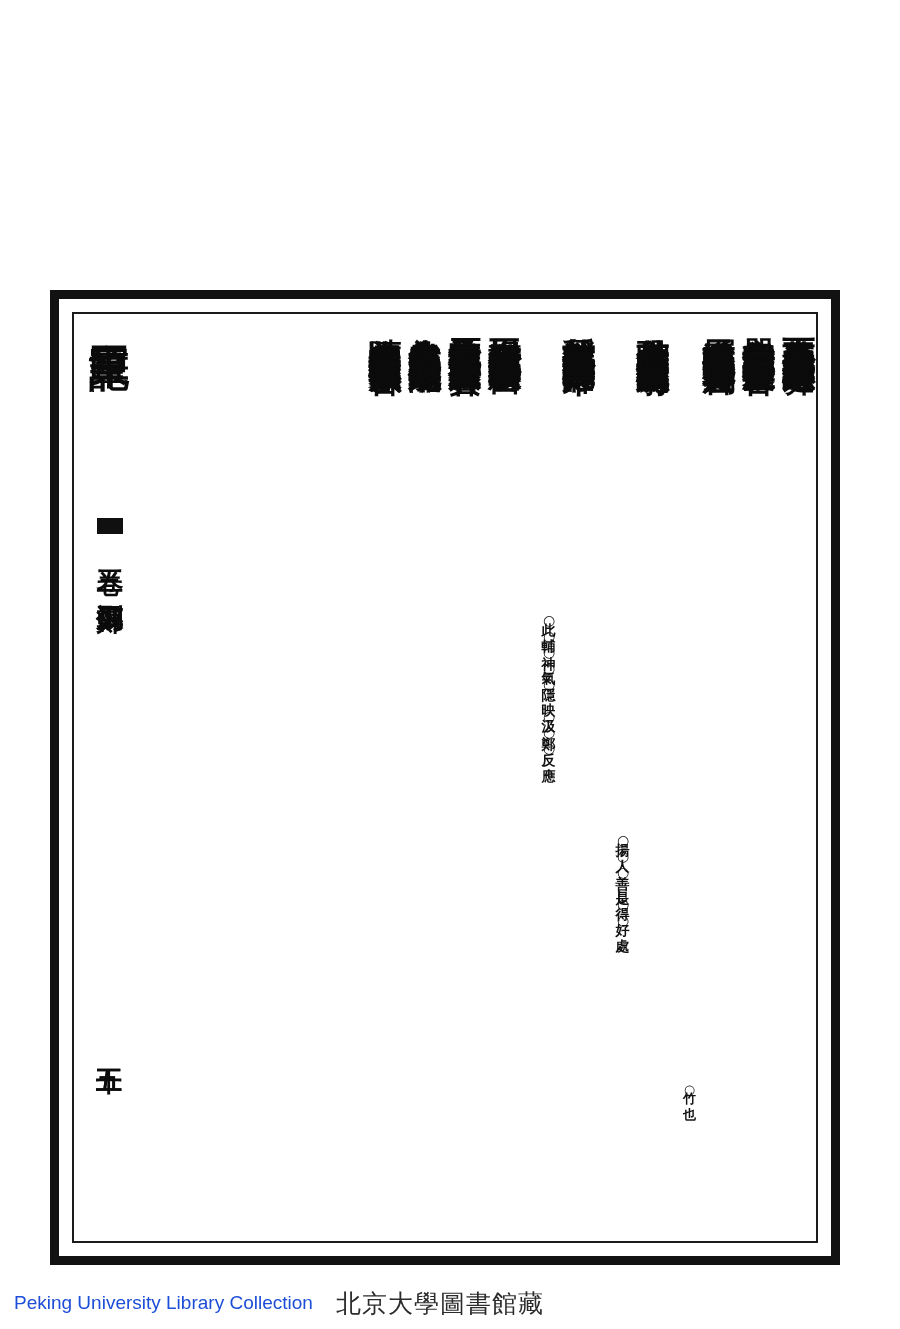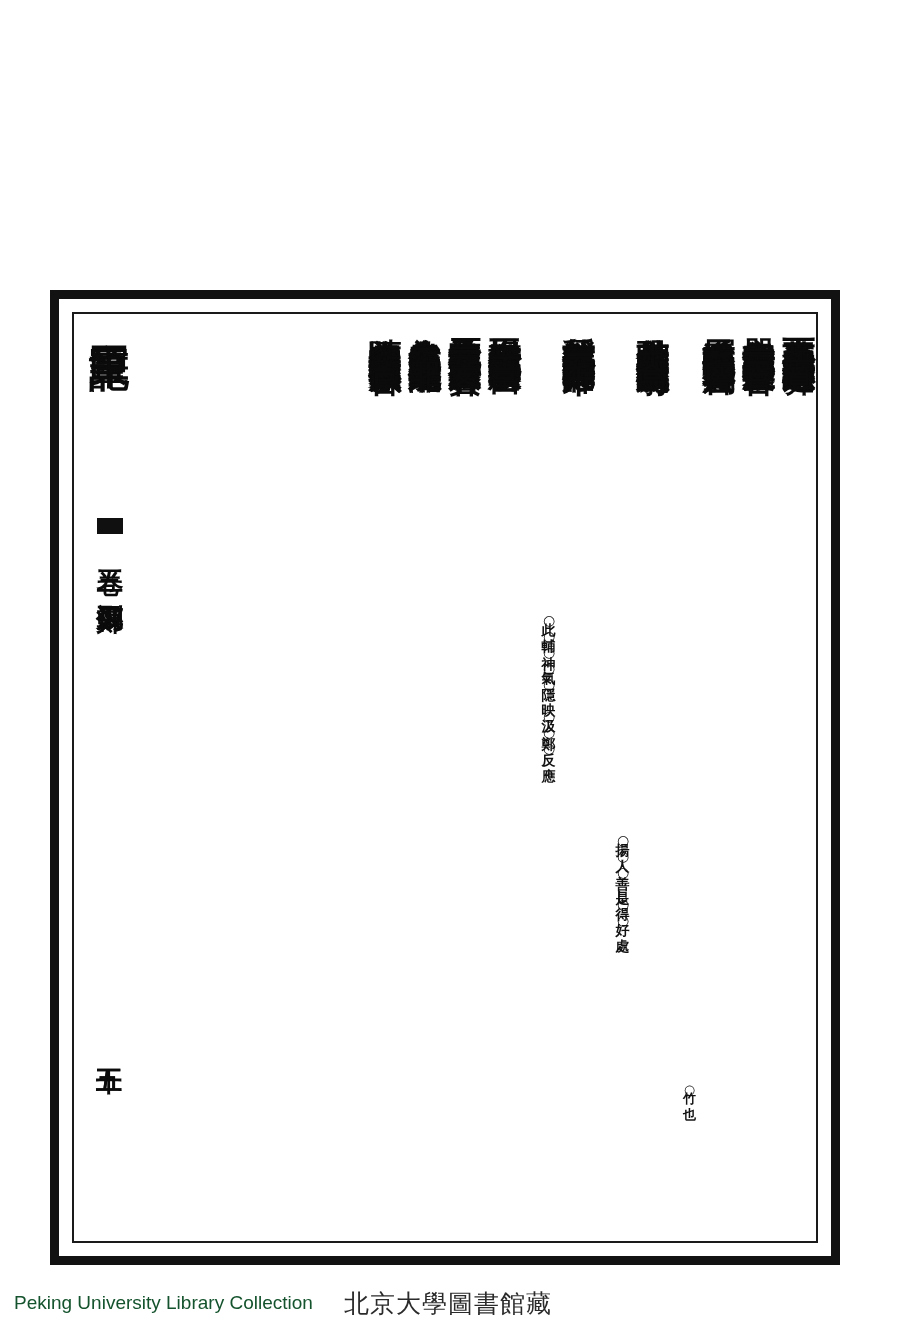--- a/index.html
+++ b/index.html
@@ -154,26 +154,26 @@
     width: 900px;
     height: 40px;
     display: flex;
     align-items: center;
   }
   #caption-en {
     position: absolute;
     left: 14px;
     font-family: "Liberation Sans", sans-serif;
     font-size: 19px;
-    color: #14532d;
+    color: #1d4ed8;
     white-space: nowrap;
   }
   #caption-zh {
     position: absolute;
-    left: 344px;
+    left: 336px;
     font-family: "DejaVu Serif", serif;
     font-size: 25px;
     color: #2b2b2b;
     white-space: nowrap;
     letter-spacing: 1px;
   }
 </style>
 </head>
 <body>
 

